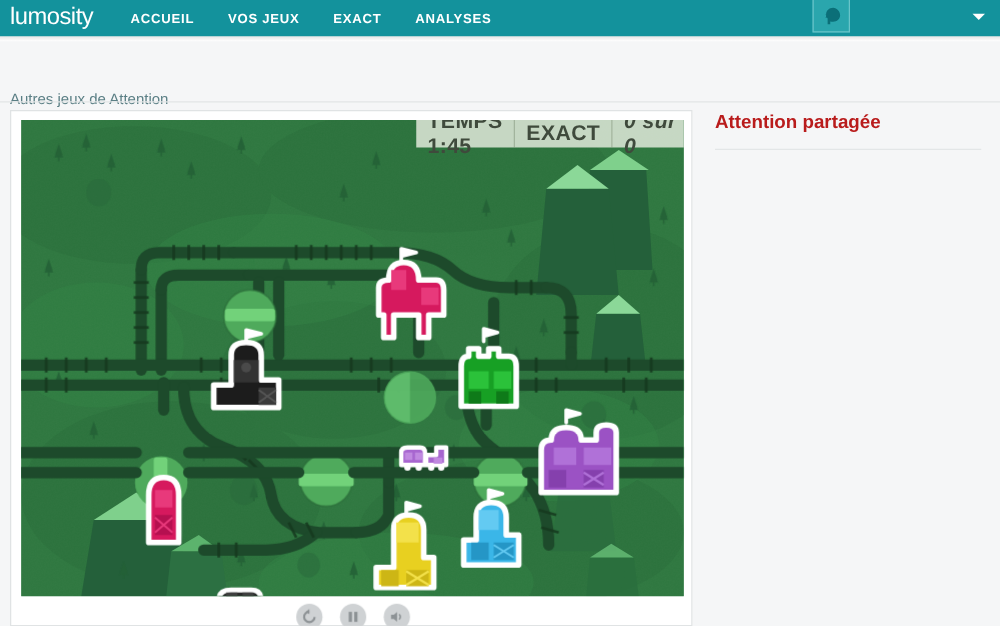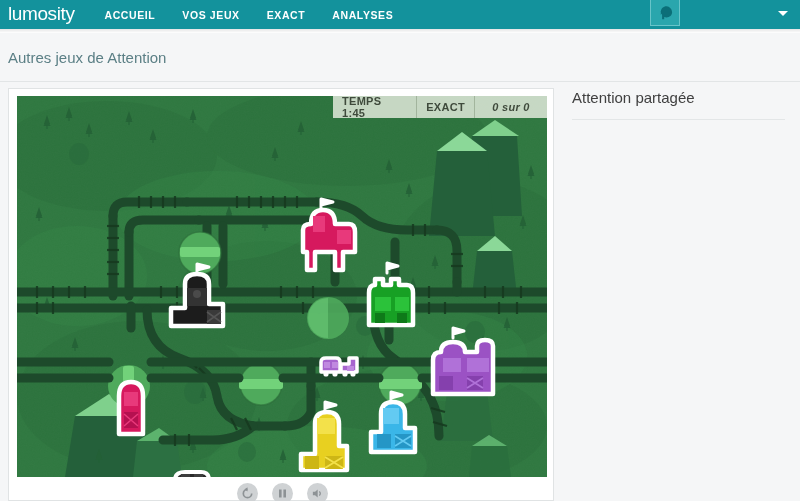--- a/index.html
+++ b/index.html
@@ -61,23 +61,23 @@
 
   
   .page-bg {
     position: absolute; left: 0; top: 33px;
     width: 800px; height: 468px;
     background: #f5f6f7;
   }
 
   
   .breadcrumb {
-    position: absolute; left: 8px; top: 49px;
+    position: absolute; left: 8px; top: 72px;
     color: #5b7f85;
-    font-size: 15px;
+    font-size: 12px;
     cursor: pointer;
   }
   .breadcrumb-rule {
     position: absolute; left: 0; top: 81px;
     width: 800px; height: 1px;
     background: #e2e5e6;
   }
 
   
   .card {
@@ -95,21 +95,21 @@
     background: #2f7840;
   }
   .board-svg { position: absolute; left: 0; top: 0; }
 
   
   .hud {
     position: absolute; left: 316px; top: 0px;
     height: 22px;
     display: flex; align-items: stretch;
     background: rgba(232,237,225,0.82);
-    font-size: 11px; font-weight: bold;
+    font-size: 17px; font-weight: bold;
     color: #3f4a3c;
     letter-spacing: 0.3px;
   }
   .hud-cell {
     display: flex; align-items: center; justify-content: center;
     padding: 0 9px;
     border-right: 1px solid rgba(120,140,110,0.45);
   }
   .hud-cell:last-child { border-right: none; font-style: italic; }
   .hud-score { min-width: 72px; }
@@ -127,23 +127,23 @@
     cursor: pointer;
   }
   .ctrl-btn svg { display: block; }
 
   
   .side-panel {
     position: absolute; left: 572px; top: 88px;
     width: 220px;
   }
   .panel-title {
-    color: #404040;
+    color: #b91c1c;
     font-size: 15px;
-    font-weight: 400;
+    font-weight: 700;
     line-height: 20px;
   }
   .panel-rule {
     margin-top: 11px;
     width: 213px; height: 1px;
     background: #e3e6e7;
   }
   .panel-body {
     margin-top: 11px;
     color: #44494c;

